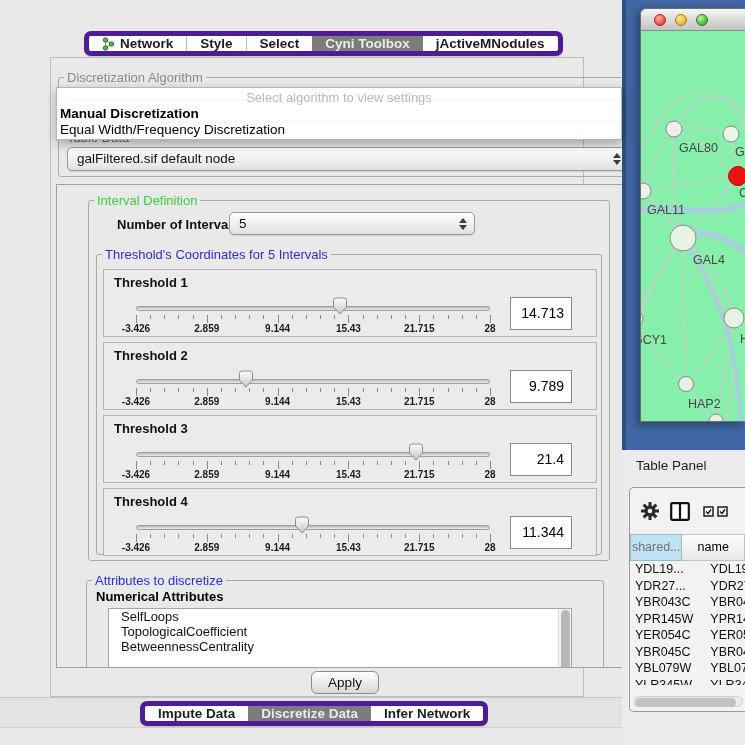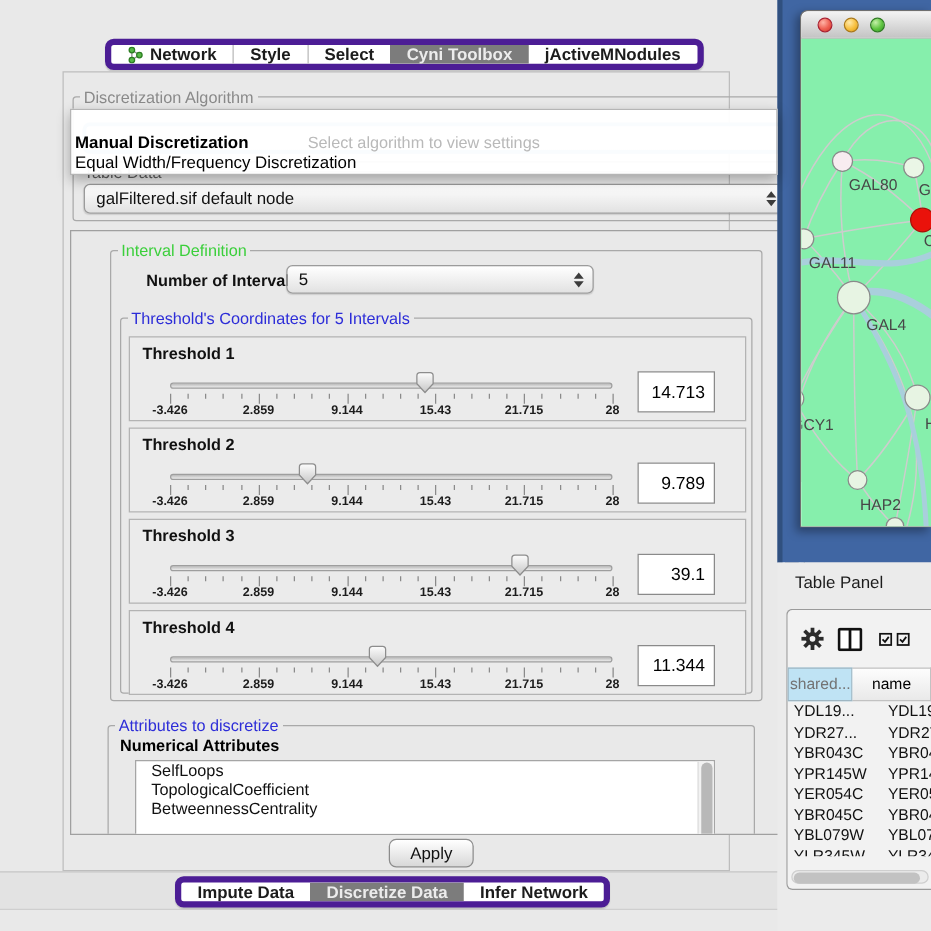--- a/index.html
+++ b/index.html
@@ -29,21 +29,21 @@
   .outer-panel { position:absolute; left:6px; top:57px; width:534px; height:640px; border:1px solid #bdbdbd; background:#e9e9e9;margin-left:44px; }
 
   fieldset.group { border:1px solid #a9a9a9; border-radius:3px; position:absolute; }
   fieldset.group legend { margin-left:5px; padding:0 3px; font-size:13px; }
   .alg-group { left:7px; top:12px; width:592px; height:60px; }
   .alg-group legend { color:#8a8a8a; }
   .focus-combo { position:absolute; left:15px; top:40px; width:572px; height:25px; border:3px solid #6ba4dd;
                  border-radius:6px; background:linear-gradient(#ffffff,#e8e8e8); }
   .popup { position:absolute; left:5px; top:29px; width:566px; height:53px; background:rgba(255,255,255,0.96);
            border:1px solid #b5b5b5; box-shadow:0 4px 10px rgba(0,0,0,0.3); z-index:6; }
-  .popup-prompt { height:18px; text-align:center; color:#b9b9b9; font-size:13px; padding-top:18px; }
+  .popup-prompt { height:18px; text-align:center; color:#b9b9b9; font-size:13px; padding-top:2px; }
   .popup-item { font-size:13.5px; line-height:16px; padding-left:3px; color:#000; }
   .popup-item.bold { font-weight:bold; }
 
   .td-group { left:7px; top:72px; width:592px; height:47px; }
   .td-group legend { color:#5f5f5f; }
   .combo { position:relative; border:1px solid #9b9b9b; border-radius:5px; background:linear-gradient(#ffffff,#e2e2e2);
            font-size:13.5px; line-height:22px; padding-left:9px; color:#111;
            box-shadow:0 1px 1px rgba(0,0,0,0.12); }
   .td-combo { position:absolute; left:8px; top:2px; width:562px; height:24px; }
   .spinner { position:absolute; right:7px; top:3px; width:9px; height:16px; }
@@ -314,21 +314,21 @@
             <span class="scale-label" style="left: 386px;">28</span>
             <div class="thr-thumb" style="left: 303.654px;"><svg width="16" height="18" viewBox="0 0 16 18">
                 <defs>
                   <linearGradient id="tg" x1="0" y1="0" x2="0" y2="1">
                     <stop offset="0" stop-color="#fdfdfd"></stop>
                     <stop offset="1" stop-color="#c6c6c6"></stop>
                   </linearGradient>
                 </defs>
                 <path d="M1.5,3.5 Q1.5,1 4,1 L12,1 Q14.5,1 14.5,3.5 L14.5,10 L8,17 L1.5,10 Z" fill="url(#tg)" stroke="#8d8d8d"></path>
               </svg></div>
-            <div class="thr-field">39.1</div>
+            <div class="thr-field">21.4</div>
           </div>
           <div class="thr-panel" style="top: 303px;">
             <div class="thr-label">Threshold 4</div>
             <div class="thr-track"></div>
             <div class="tick major" style="left: 32px;"></div>
             <div class="tick minor" style="left: 46.16px;"></div>
             <div class="tick minor" style="left: 60.32px;"></div>
             <div class="tick minor" style="left: 74.48px;"></div>
             <div class="tick minor" style="left: 88.64px;"></div>
             <div class="tick major" style="left: 102.8px;"></div>

